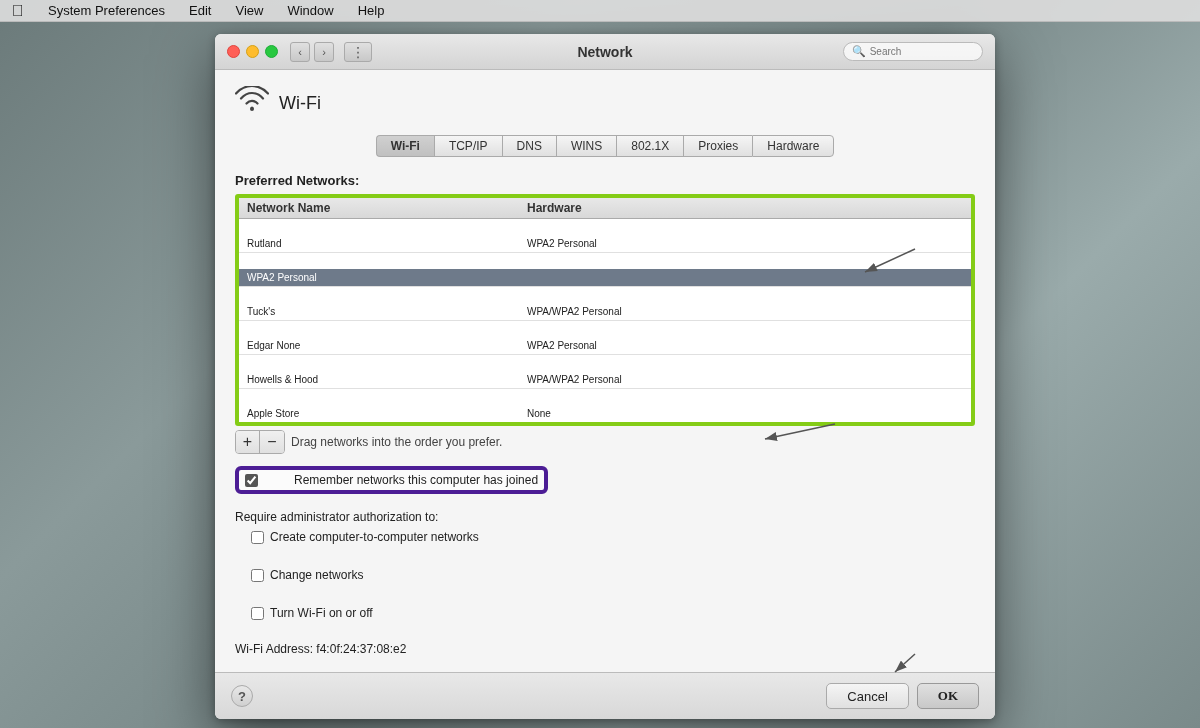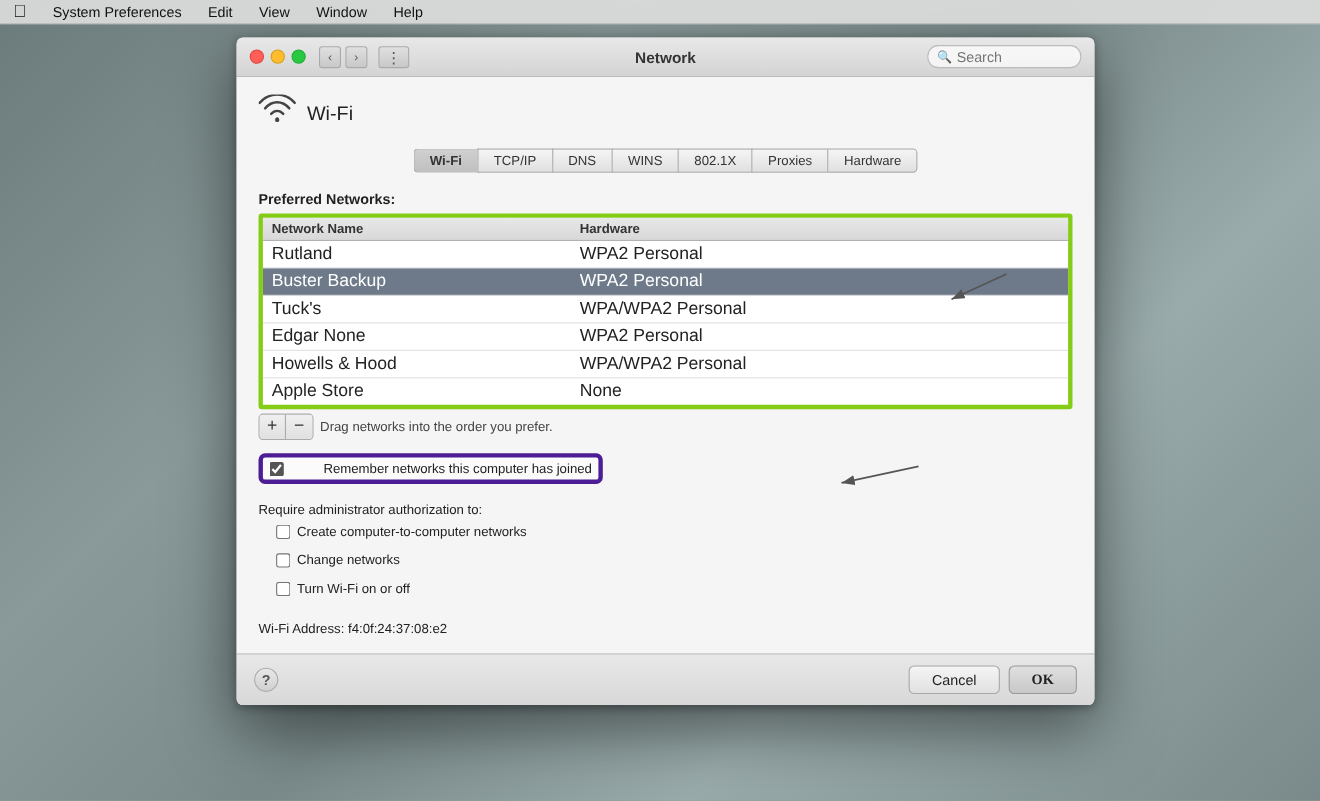--- a/index.html
+++ b/index.html
@@ -137,21 +137,21 @@
       gap: 4px;
     }
     .search-icon-small {
       color: #999;
       font-size: 11px;
     }
     .search-input-field {
       border: none;
       background: transparent;
       outline: none;
-      font-size: 13px;
+      font-size: 10px;
       color: #999;
       width: 100px;
     }
 
     
     .window-content {
       padding: 16px 20px 16px 20px;
       background: #f5f5f5;
     }
 
@@ -222,22 +222,23 @@
       border-bottom: 1px solid #aaa;
       padding: 3px 8px;
     }
     .col-name { flex: 0 0 280px; font-size: 12px; font-weight: 600; color: #333; }
     .col-security { flex: 1; font-size: 12px; font-weight: 600; color: #333; }
 
     .table-row {
       display: flex;
       padding: 3px 8px;
       border-bottom: 1px solid #e0e0e0;
-      font-size: 16px;
-      color: #222;
+      font-size: 10px;
+      color: #222;
+      margin-top: 16px;
     }
     .table-row:last-child { border-bottom: none; }
     .table-row.selected {
       background: #6e7a8a;
       color: #fff;
     }
     .row-name { flex: 0 0 280px; }
     .row-security { flex: 1; }
 
     
@@ -297,21 +298,21 @@
 
     .admin-label {
       font-size: 12px;
       color: #222;
       margin-bottom: 6px;
     }
     .admin-checkboxes {
       margin-left: 16px;
       display: flex;
       flex-direction: column;
-      gap: 4px;
+      gap: 16px;
       margin-bottom: 14px;
     }
 
     .wifi-address-row {
       font-size: 12px;
       color: #222;
       margin-bottom: 0;
     }
 
     
@@ -434,21 +435,20 @@
     <div class="network-table">
       <div class="table-header">
         <span class="col-name">Network Name</span>
         <span class="col-security">Hardware</span>
       </div>
       <div class="table-row">
         <span class="row-name">Rutland</span>
         <span class="row-security">WPA2 Personal</span>
       </div>
       <div class="table-row selected">
-        <span class="row-name">Buster Backup</span>
         <span class="row-security">WPA2 Personal</span>
       </div>
       <div class="table-row">
         <span class="row-name">Tuck's</span>
         <span class="row-security">WPA/WPA2 Personal</span>
       </div>
       <div class="table-row">
         <span class="row-name">Edgar None</span>
         <span class="row-security">WPA2 Personal</span>
       </div>

